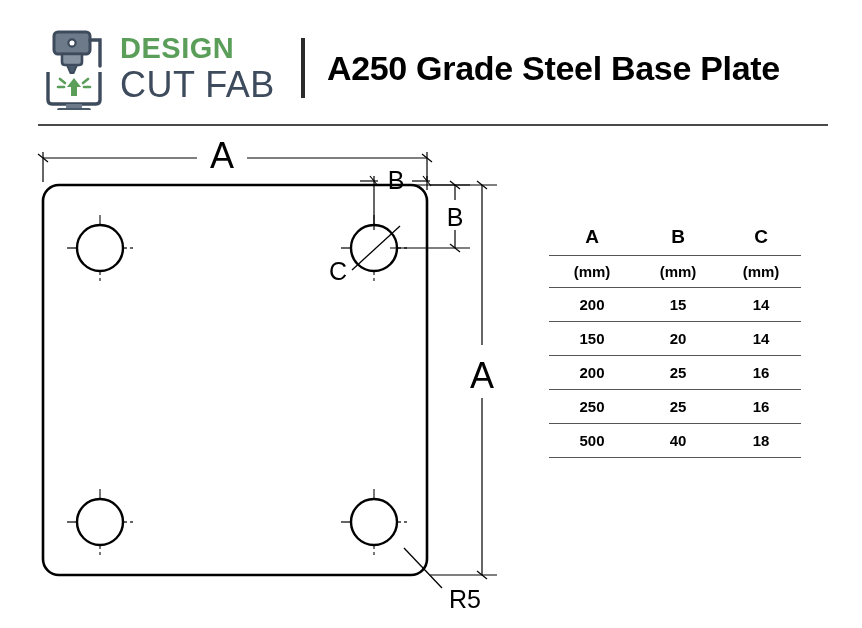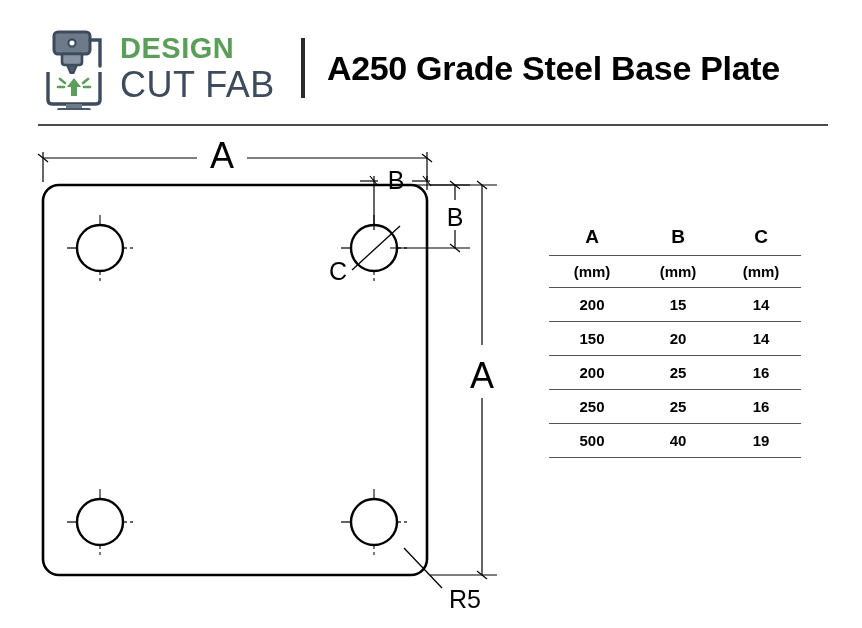--- a/index.html
+++ b/index.html
@@ -293,18 +293,18 @@
         <td>16</td>
       </tr>
       <tr class="data-row">
         <td>250</td>
         <td>25</td>
         <td>16</td>
       </tr>
       <tr class="data-row">
         <td>500</td>
         <td>40</td>
-        <td>19</td>
+        <td>18</td>
       </tr>
     </tbody>
   </table>
 
 </div>
 
 </body></html>

